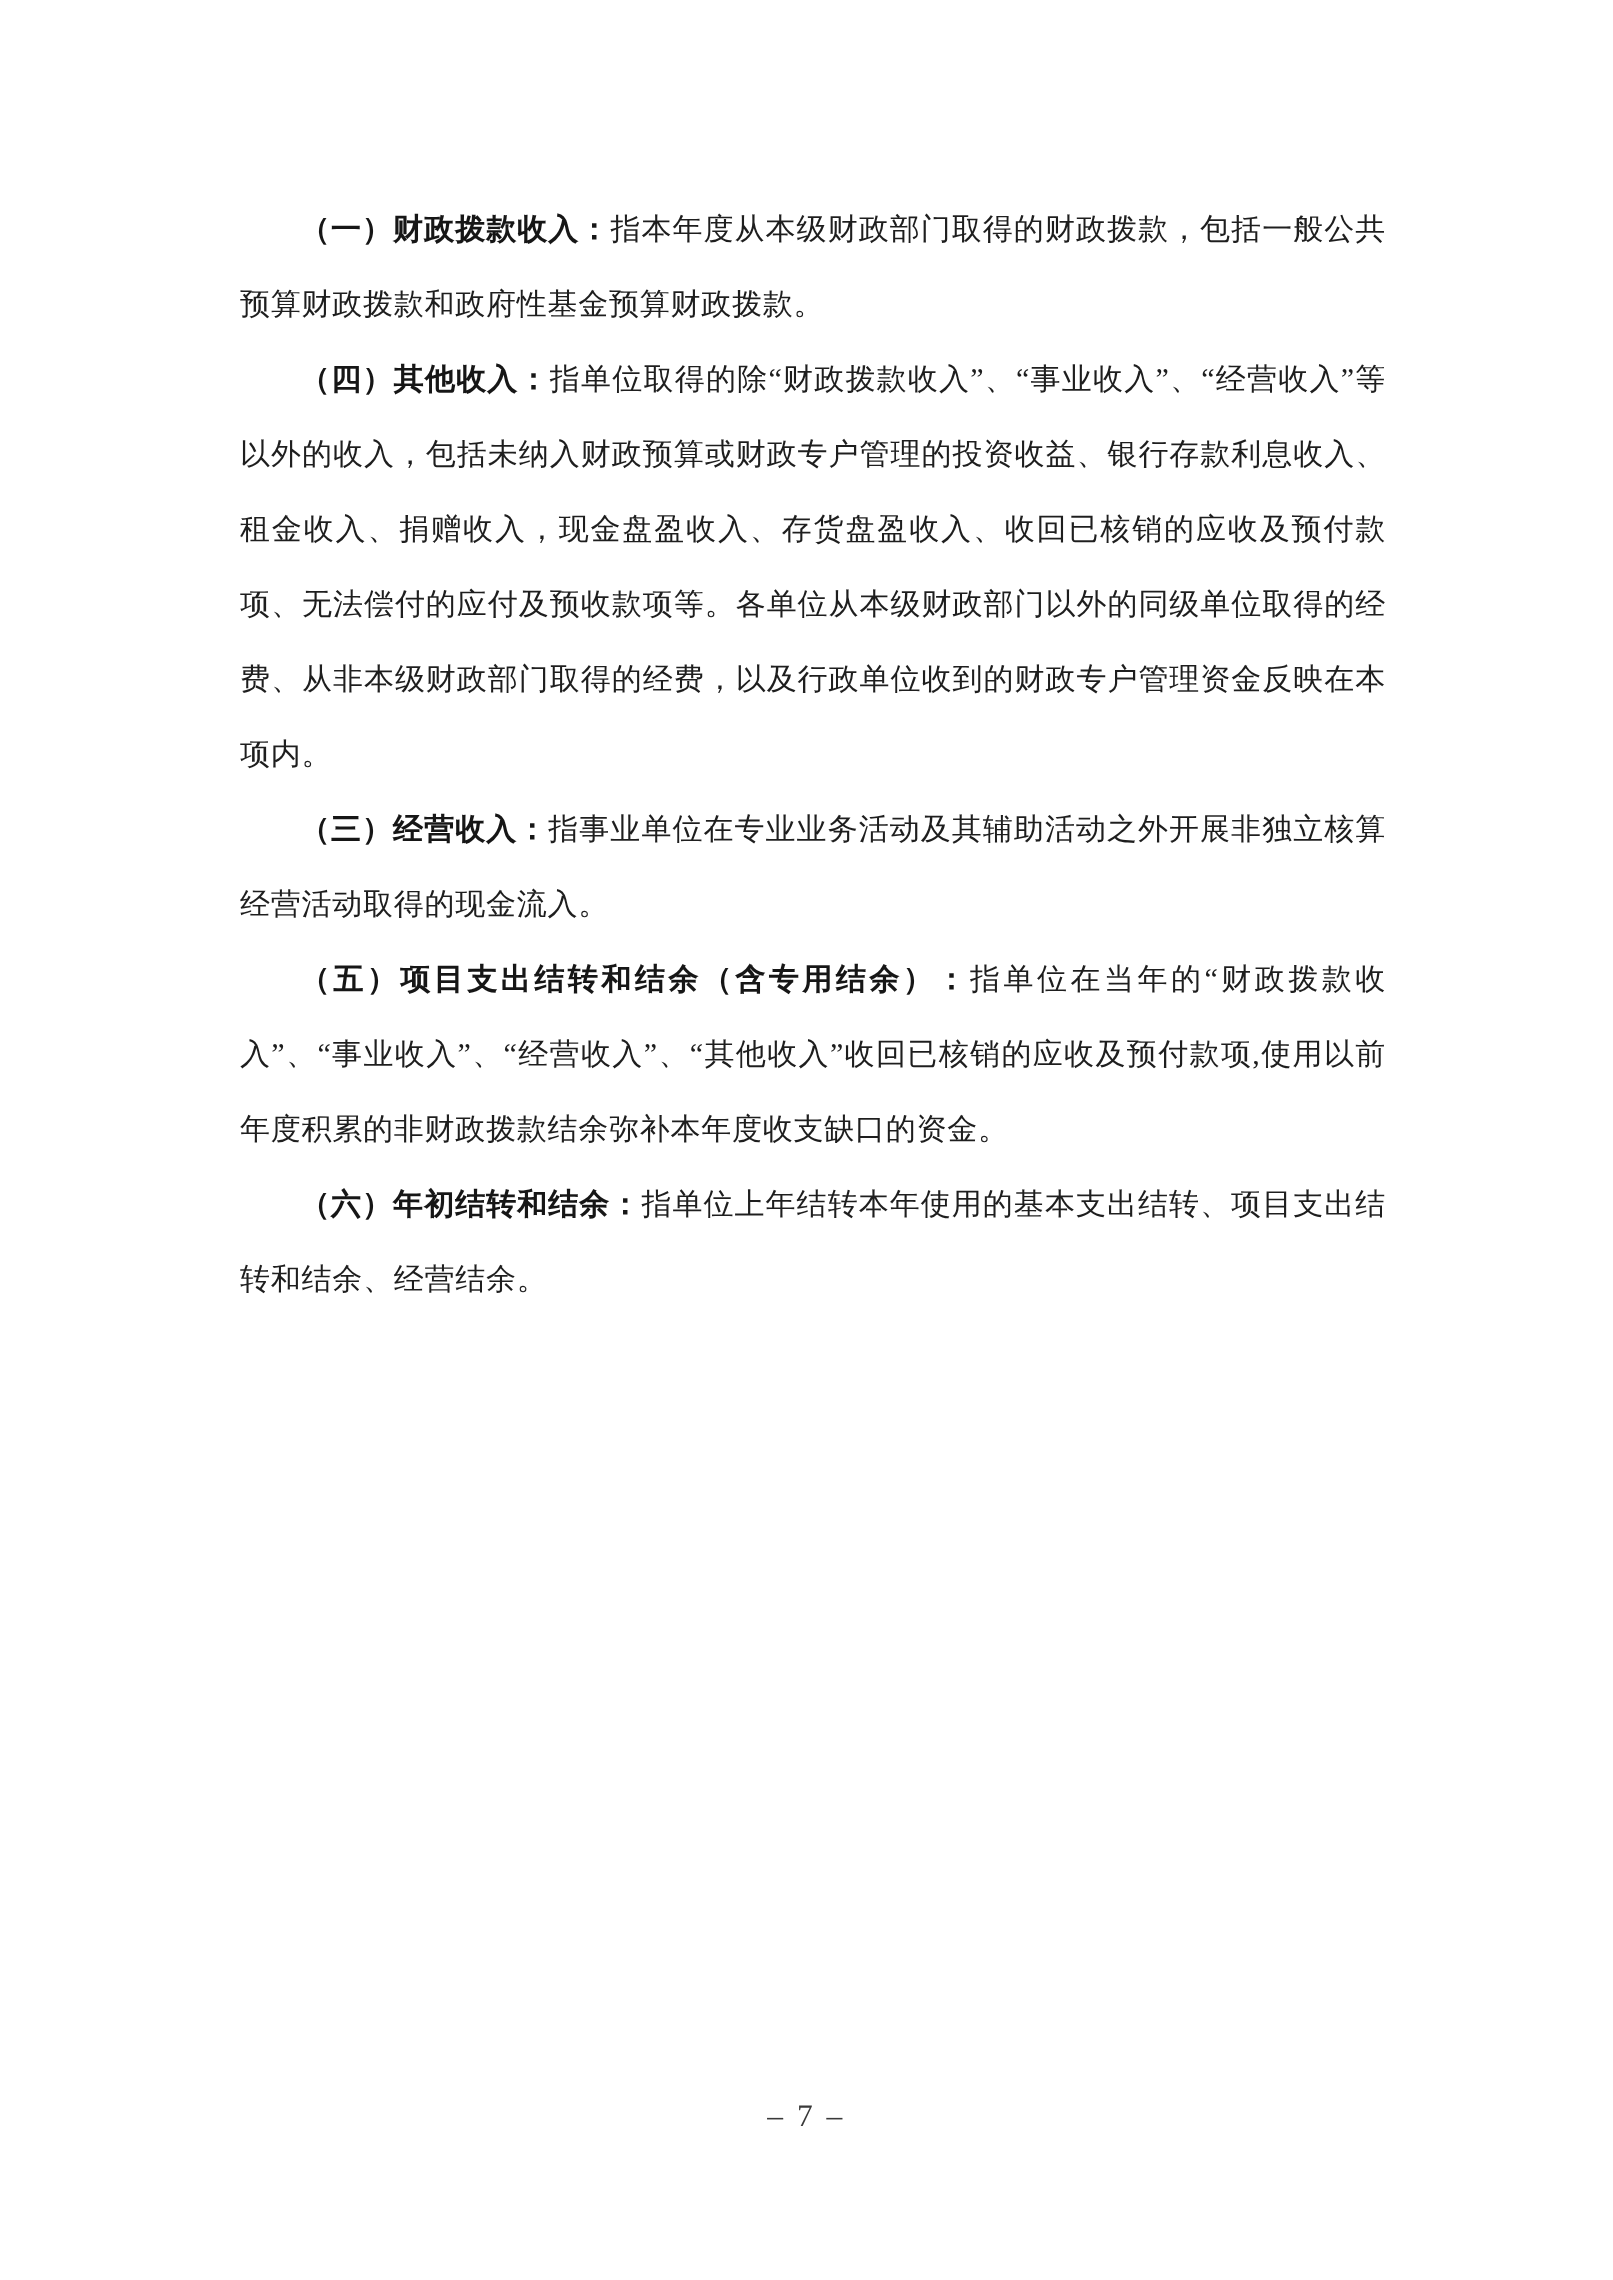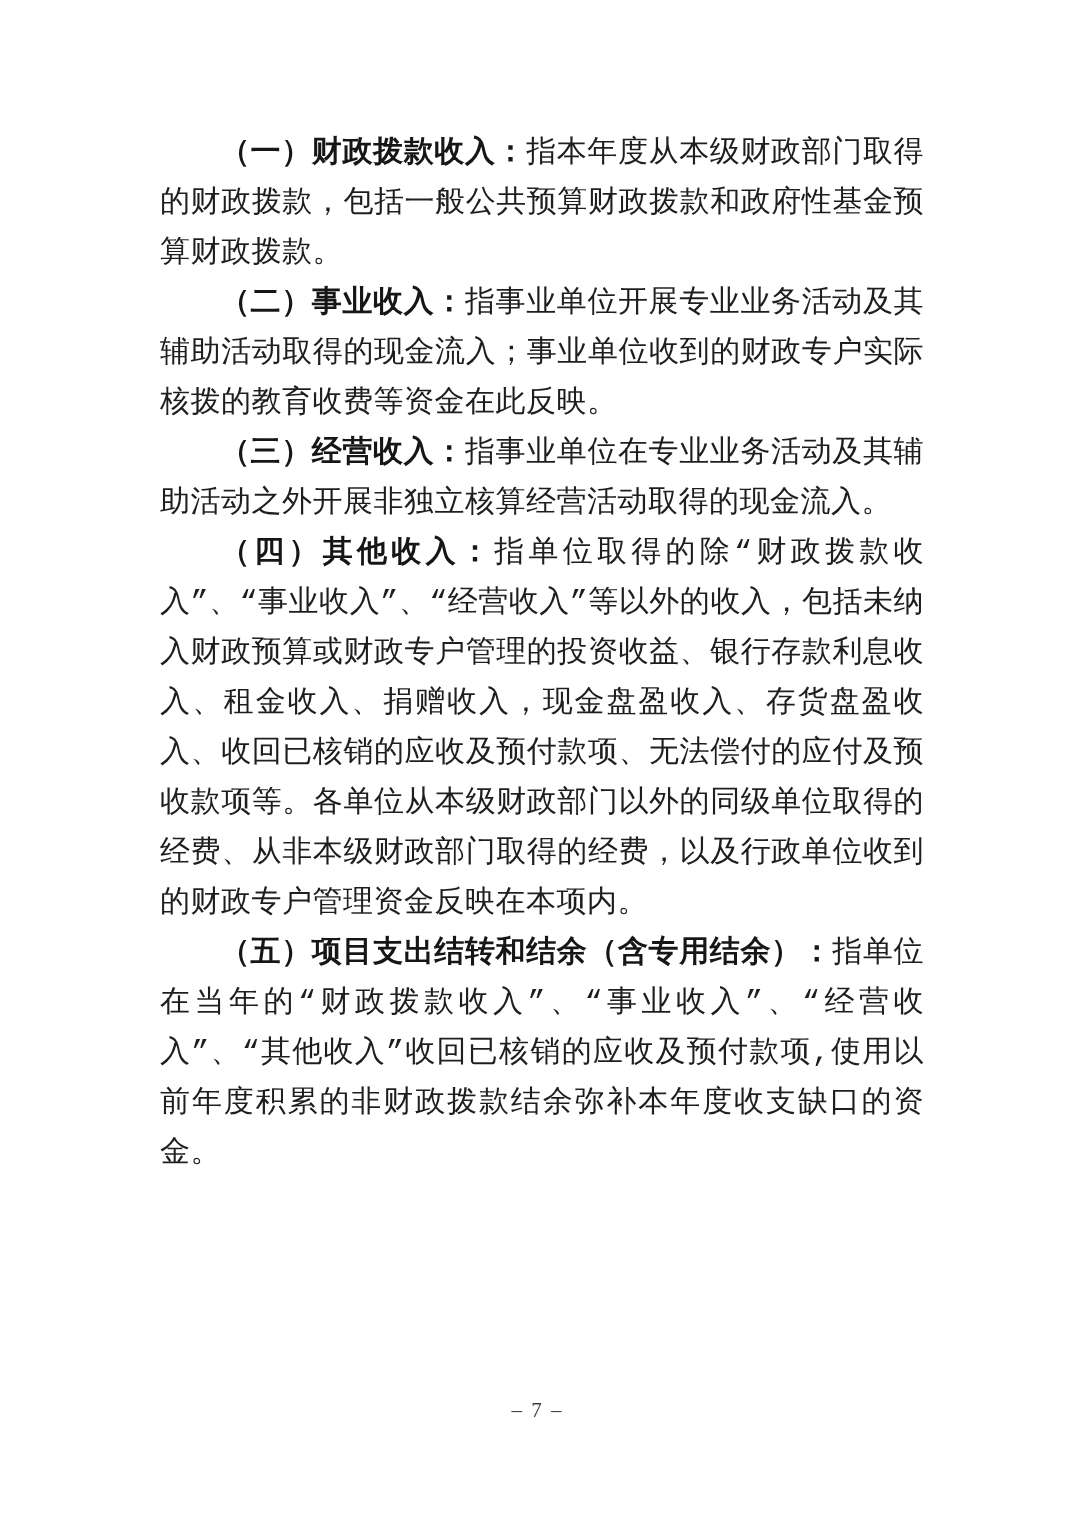--- a/index.html
+++ b/index.html
@@ -19,26 +19,25 @@
   .content {
     position: absolute;
     left: 160px;
     top: 128px;
     width: 764px;
   }
   .para {
     margin: 0;
     padding: 0;
     text-indent: 2em;
-    font-size: 30px;
+    font-size: 20px;
     line-height: 50px;
     text-align: justify;
     color: #1e1e1e;
     letter-spacing: 0.5px;
-    font-family: Liberation Mono, monospace;
   }
   .para .head {
     font-weight: 700;
     color: #161616;
   }
   .footer {
     position: absolute;
     top: 1398px;
     left: 0;
     width: 1075px;
@@ -50,26 +49,26 @@
   }
 </style>
 </head>
 <body>
 
 <div class="page">
   <div class="content">
 
     <p class="para"><span class="head">（一）财政拨款收入：</span><span>指本年度从本级财政部门取得的财政拨款，包括一般公共预算财政拨款和政府性基金预算财政拨款。</span></p>
 
-    <p class="para"><span class="head">（二）事业收入：</span><span>指事业单位开展专业业务活动及其辅助活动取得的现金流入；事业单位收到的财政专户实际核拨的教育收费等资金在此反映。</span></p>
+
+    <p class="para"><span class="head">（四）其他收入：</span><span>指单位取得的除“财政拨款收入”、“事业收入”、“经营收入”等以外的收入，包括未纳入财政预算或财政专户管理的投资收益、银行存款利息收入、租金收入、捐赠收入，现金盘盈收入、存货盘盈收入、收回已核销的应收及预付款项、无法偿付的应付及预收款项等。各单位从本级财政部门以外的同级单位取得的经费、从非本级财政部门取得的经费，以及行政单位收到的财政专户管理资金反映在本项内。</span></p>
 
     <p class="para"><span class="head">（三）经营收入：</span><span>指事业单位在专业业务活动及其辅助活动之外开展非独立核算经营活动取得的现金流入。</span></p>
 
-    <p class="para"><span class="head">（四）其他收入：</span><span>指单位取得的除“财政拨款收入”、“事业收入”、“经营收入”等以外的收入，包括未纳入财政预算或财政专户管理的投资收益、银行存款利息收入、租金收入、捐赠收入，现金盘盈收入、存货盘盈收入、收回已核销的应收及预付款项、无法偿付的应付及预收款项等。各单位从本级财政部门以外的同级单位取得的经费、从非本级财政部门取得的经费，以及行政单位收到的财政专户管理资金反映在本项内。</span></p>
-
     <p class="para"><span class="head">（五）项目支出结转和结余（含专用结余）：</span><span>指单位在当年的“财政拨款收入”、“事业收入”、“经营收入”、“其他收入”收回已核销的应收及预付款项,使用以前年度积累的非财政拨款结余弥补本年度收支缺口的资金。</span></p>
 
+    <p class="para"><span class="head">（六）年初结转和结余：</span><span>指单位上年结转本年使用的基本支出结转、项目支出结转和结余、经营结余。</span></p>
 
 
   </div>
 
   <div class="footer">– 7 –</div>
 </div>
 
 </body></html>

